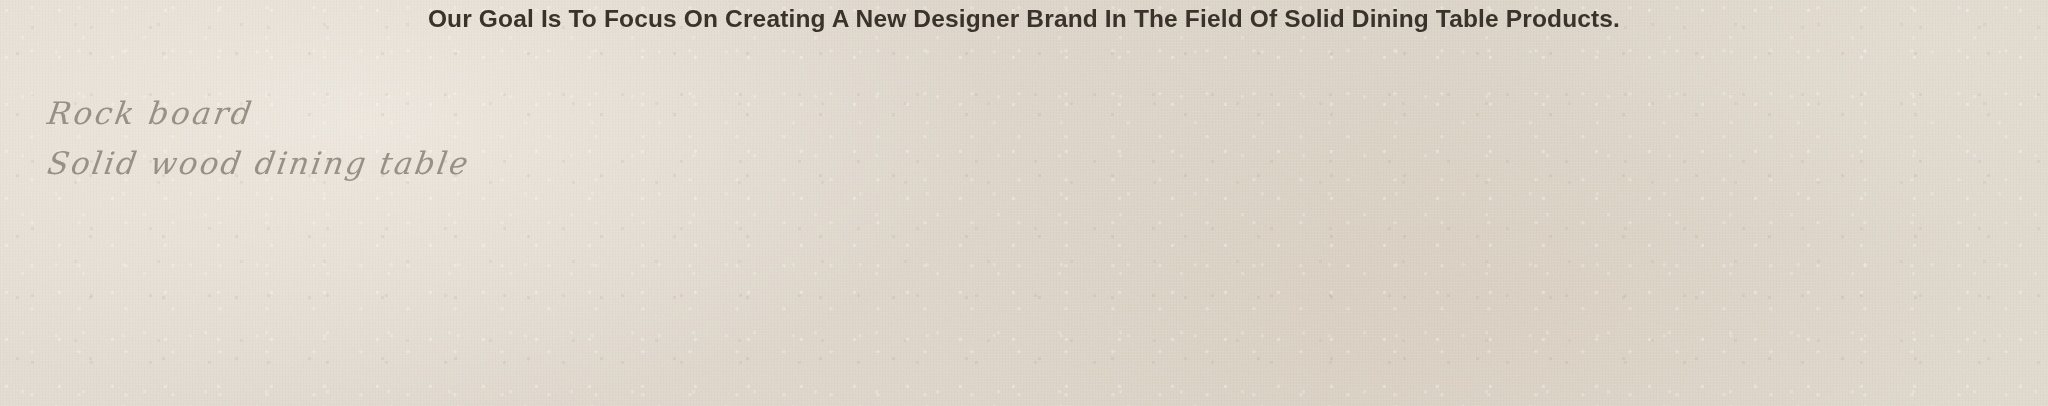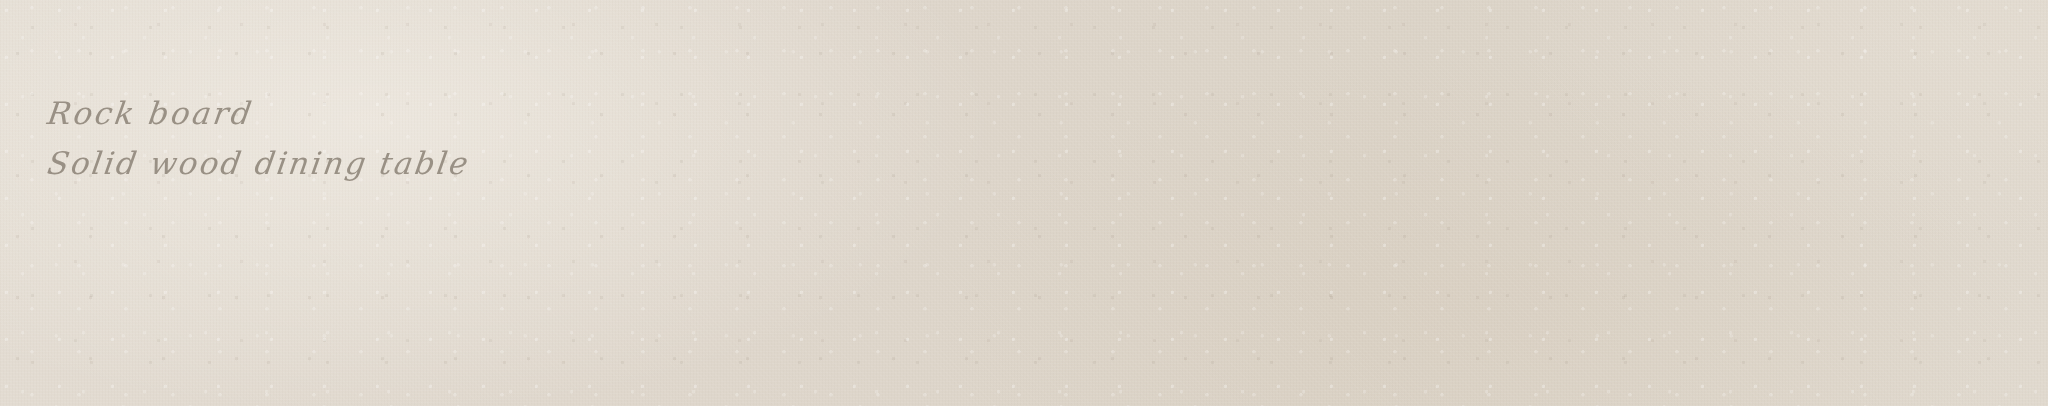--- a/index.html
+++ b/index.html
@@ -100,19 +100,20 @@
   }
 </style>
 </head>
 <body>
 
 <div class="banner">
 
   <div class="paper-grain"></div>
   <div class="vignette"></div>
 
+  <div class="headline">Our Goal Is To Focus On Creating A New Designer Brand In The Field Of Solid Dining Table Products.</div>
 
   <div class="script-block">
     <div class="script-line script-line-1">Rock board</div>
     <div class="script-line script-line-2">Solid wood dining table</div>
   </div>
 
 </div>
 
 </body></html>

